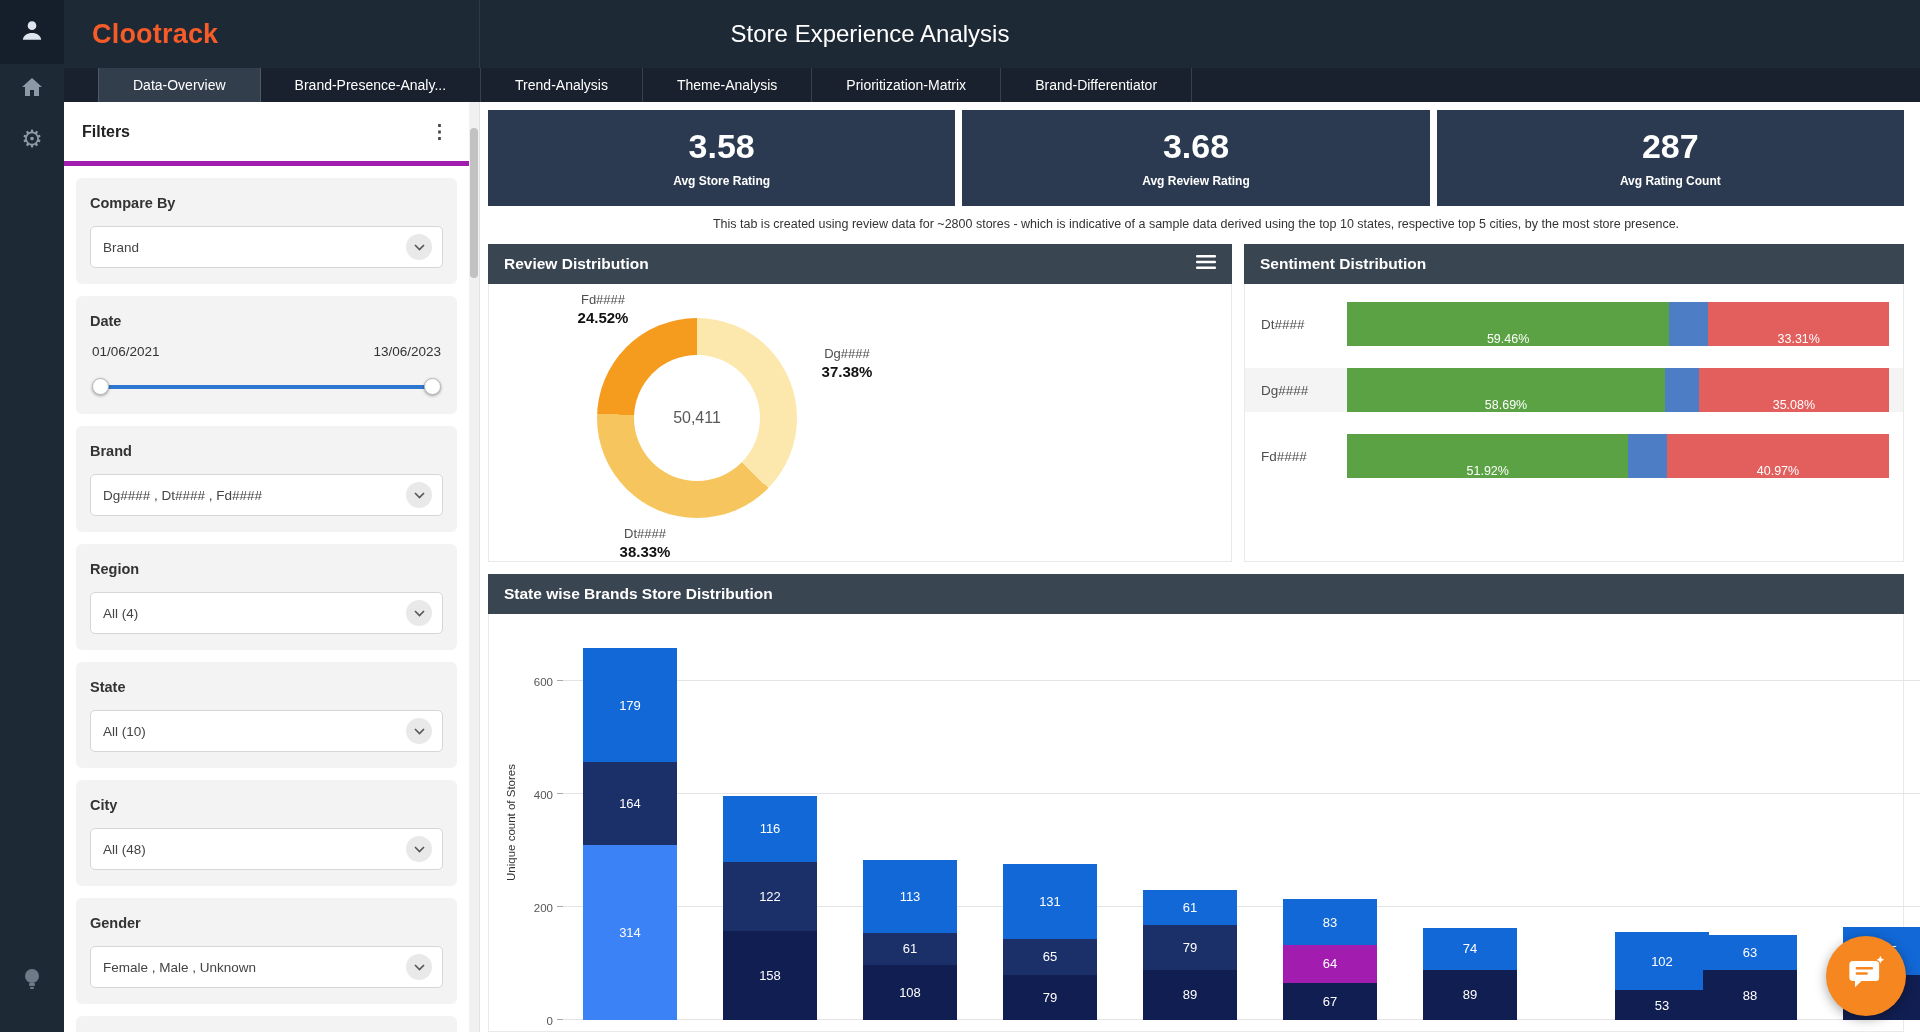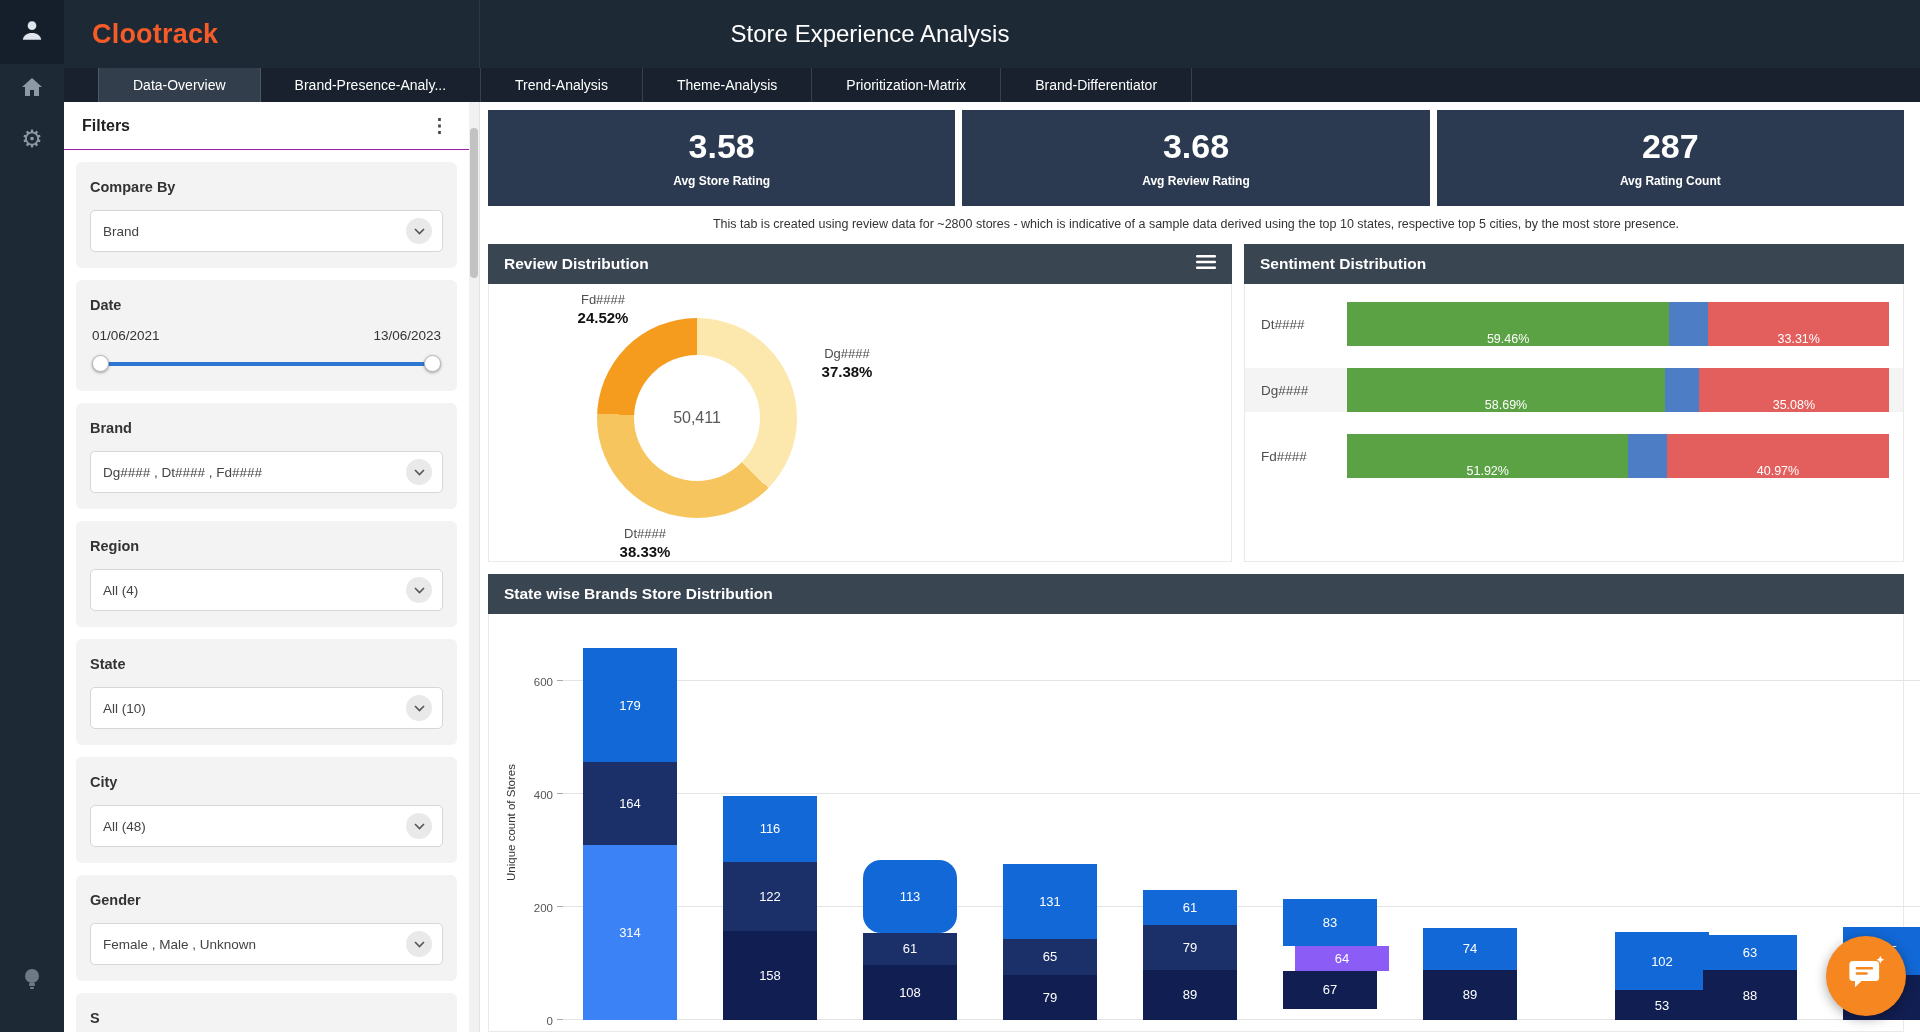--- a/index.html
+++ b/index.html
@@ -26,30 +26,30 @@
   .tabbar { height: 34px; background: #18212d; display: flex; align-items: stretch; padding-left: 34px; flex: none; }
   .tab { display: flex; align-items: center; padding: 0 34px; color: #fff; font-size: 14px; border-right: 1px solid rgba(255,255,255,.14); cursor: pointer; white-space: nowrap; }
   .tab:first-child { border-left: 1px solid rgba(255,255,255,.14); }
   .tab.active { background: #323e4b; }
 
   
   .content { flex: 1; display: flex; min-height: 0; }
 
   
   .filters { width: 416px; background: #fff; border-right: 1px solid #e2e2e2; position: relative; flex: none; padding-right: 10px; overflow: hidden; }
-  .filters-head { height: 48px; display: flex; align-items: center; justify-content: space-between; padding: 0 20px 0 18px; border-bottom: 1px solid #a21caf; }
+  .filters-head { height: 64px; display: flex; align-items: center; justify-content: space-between; padding: 0 20px 0 18px; border-bottom: 5px solid #a21caf; }
   .filters-title { font-size: 16px; font-weight: bold; color: #222; }
   .kebab { font-size: 19px; font-weight: bold; color: #444; cursor: pointer; line-height: 1; }
   .filter-list { padding: 12px 12px 0 12px; display: flex; flex-direction: column; gap: 12px; }
   .fgroup { background: #f3f3f3; border-radius: 6px; padding: 16px 14px; flex: none; }
   .flabel { font-size: 14.5px; font-weight: bold; color: #333; margin-bottom: 13px; line-height: 19px; }
   .fselect { height: 42px; background: #fff; border: 1px solid #d6d6d6; border-radius: 5px; display: flex; align-items: center; justify-content: space-between; padding: 0 10px 0 12px; cursor: pointer; }
   .fvalue { font-size: 13.5px; color: #444; white-space: nowrap; overflow: hidden; text-overflow: ellipsis; }
   .fchev { width: 26px; height: 26px; border-radius: 50%; background: #e9e9e9; display: flex; align-items: center; justify-content: center; flex: none; }
-  .fdates { display: flex; justify-content: space-between; font-size: 13.5px; color: #333; margin: 2px 2px 10px; }
+  .fdates { display: flex; justify-content: space-between; font-size: 13.5px; color: #333; margin: 2px 2px 17px; }
   .fslider { position: relative; height: 22px; margin: 4px 4px 0; }
   .ftrack { position: absolute; left: 0; right: 0; top: 9px; height: 4px; background: #2e77d0; border-radius: 2px; }
   .fhandle { position: absolute; top: 2px; width: 17px; height: 17px; border-radius: 50%; background: #fff; border: 1px solid #b5b8bd; box-shadow: 0 1px 3px rgba(0,0,0,.35); cursor: pointer; }
   .fhandle.left { left: -2px; }
   .fhandle.right { right: -2px; }
   .fscroll { position: absolute; top: 0; right: 0; width: 10px; height: 100%; background: #f1f1f1; }
   .fthumb { position: absolute; top: 26px; right: 1px; width: 8px; height: 150px; border-radius: 4px; background: #c2c2c2; }
 
   
   .dash { flex: 1; display: flex; flex-direction: column; padding: 8px 16px 0 8px; min-width: 0; position: relative; }
@@ -385,21 +385,21 @@
                     <span>116</span>
                   </div>
                   <div class="bseg" style="height: 69.0171px; background: rgb(27, 47, 104);">
                     <span>122</span>
                   </div>
                   <div class="bseg" style="height: 89.3829px; background: rgb(17, 30, 82);">
                     <span>158</span>
                   </div>
                 </div>
                 <div class="bar" style="left: 300px; height: 159.531px;">
-                  <div class="bseg" style="height: 80px; background: rgb(17, 104, 214); border-radius: 18px;">
+                  <div class="bseg" style="height: 80px; background: rgb(17, 104, 214);">
                     <span>113</span>
                   </div>
                   <div class="bseg" style="height: 34.5086px; background: rgb(27, 47, 104);">
                     <span>61</span>
                   </div>
                   <div class="bseg" style="height: 61.0971px; background: rgb(17, 30, 82);">
                     <span>108</span>
                   </div>
                 </div>
                 <div class="bar" style="left: 440px; height: 155.571px;">
@@ -421,21 +421,21 @@
                     <span>79</span>
                   </div>
                   <div class="bseg" style="height: 50.3486px; background: rgb(17, 30, 82);">
                     <span>89</span>
                   </div>
                 </div>
                 <div class="bar" style="left: 720px; height: 121.063px;">
                   <div class="bseg" style="height: 46.9543px; background: rgb(17, 104, 214);">
                     <span>83</span>
                   </div>
-                  <div class="bseg" style="height: 25px; background: #8b5cf6; margin-left: 12px;">
+                  <div class="bseg" style="height: 38px; background: #a21caf;">
                     <span>64</span>
                   </div>
                   <div class="bseg" style="height: 37.9029px; background: rgb(17, 30, 82);">
                     <span>67</span>
                   </div>
                 </div>
                 <div class="bar" style="left: 860px; height: 92.2114px;">
                   <div class="bseg" style="height: 41.8629px; background: rgb(17, 104, 214);">
                     <span>74</span>
                   </div>

